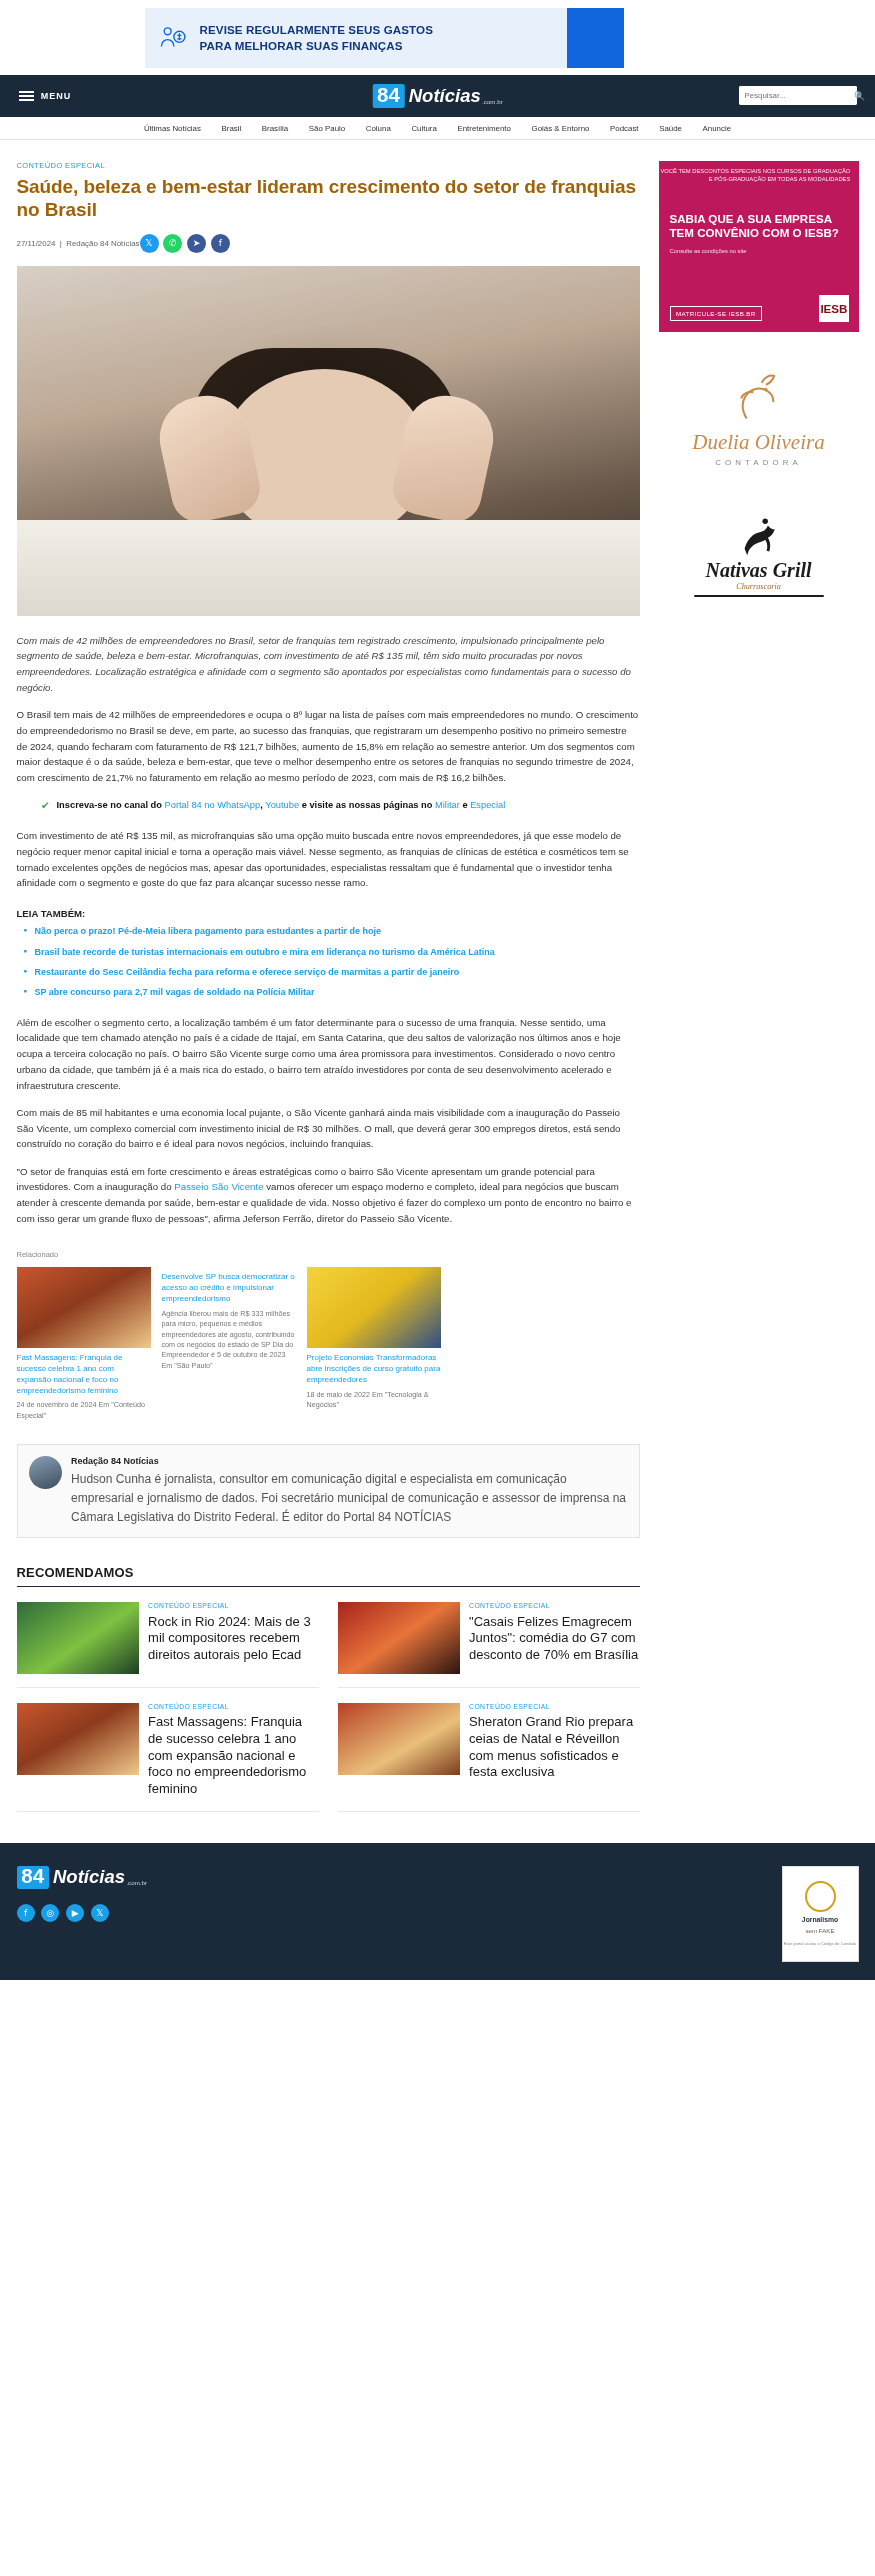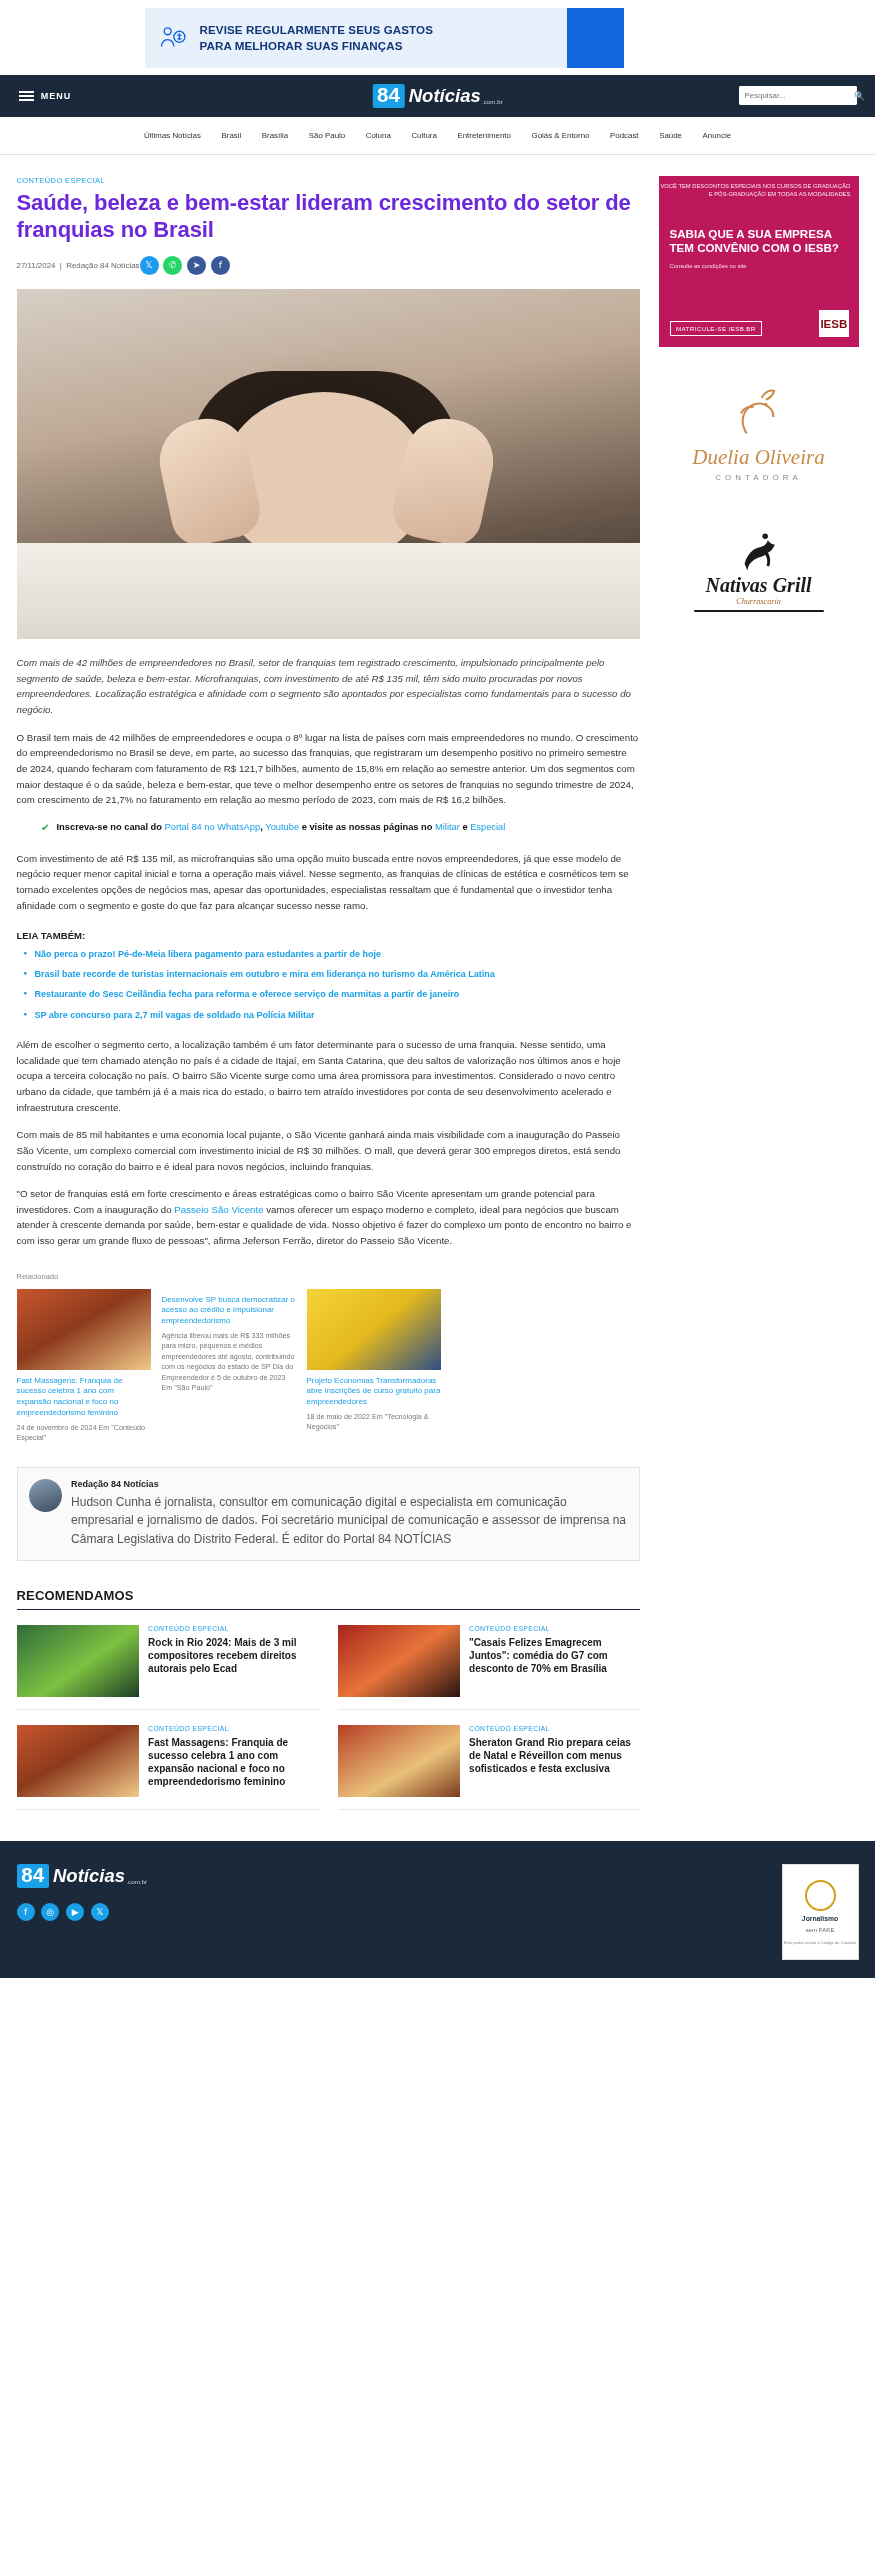--- a/index.html
+++ b/index.html
@@ -68,40 +68,40 @@
     display: flex; align-items: center; padding: 0 5.5px;
   }
   .search-box input {
     border: 0; outline: 0; font-size: 7.9px; flex: 1; color: #555;
     font-family: "Liberation Sans", sans-serif;
   }
   .search-ic { color: #1aa0e8; font-size: 9px; }
 
   
   .nav-bar {
-    width: 875px; height: 38px; background: #fff; border-bottom: 0.7px solid #e2e2e2;
+    width: 875px; height: 23px; background: #fff; border-bottom: 0.7px solid #e2e2e2;
     display: flex; align-items: center; justify-content: center; gap: 0;
   }
   .nav-item {
     font-size: 7.9px; color: #333; padding: 0 10.3px; cursor: pointer; white-space: nowrap;
   }
 
   
   .content {
     display: flex; gap: 19px; padding: 20.5px 0 0 0;
     width: 842px; margin: 0 auto;
   }
   .article { width: 623px; }
   .sidebar { width: 200px; }
 
   .kicker {
     color: #1aa0e8; font-size: 7.5px; letter-spacing: 0.4px; margin-bottom: 5.5px; font-weight: normal;
   }
   h1.title {
-    font-size: 22px; line-height: 1.22; color: #6d28d9; font-weight: bold;
+    font-size: 19px; line-height: 1.22; color: #a16207; font-weight: bold;
     margin-bottom: 12.3px; letter-spacing: -0.1px;
   }
   .meta-row { display: flex; align-items: center; justify-content: flex-start; margin-bottom: 13.7px; }
   .meta-text { font-size: 7.9px; color: #666; }
   .share { display: flex; gap: 4.8px; }
   .sbtn {
     width: 19px; height: 19px; border-radius: 50%; color: #fff;
     display: flex; align-items: center; justify-content: center; font-size: 9px; cursor: pointer;
     font-family: "DejaVu Sans", sans-serif;
   }
@@ -186,21 +186,21 @@
     border-bottom: 1.4px solid #1b2a3b; padding-bottom: 6.2px; margin-bottom: 15px;
   }
   .rec-grid { display: grid; grid-template-columns: 1fr 1fr; gap: 15px 19px; }
   .rec-card { display: flex; gap: 9.6px; border-bottom: 0.7px solid #e8e8e8; padding-bottom: 12.3px; }
   .rec-thumb { width: 122px; height: 72px; flex: 0 0 122px; }
   .rec-thumb.r1 { background: linear-gradient(145deg,#2f6b3a,#7ec242 55%,#1d3f24); }
   .rec-thumb.r2 { background: linear-gradient(145deg,#a6241c,#e8743a 50%,#2a1410); }
   .rec-thumb.r3 { background: linear-gradient(150deg,#c8562e,#8d3a1c 45%,#f0c98a 100%); }
   .rec-thumb.r4 { background: linear-gradient(150deg,#b83f25,#e9c07a 60%,#7c3b1e); }
   .rec-kicker { font-size: 6.8px; color: #1aa0e8; letter-spacing: 0.4px; margin-bottom: 4.1px; }
-  .rec-head { font-size: 10px; line-height: 1.3; color: #1b1b1b; font-weight: bold; }
+  .rec-head { font-size: 13px; line-height: 1.3; color: #1b1b1b; font-weight: normal; }
 
   
   .ad-iesb {
     width: 200px; height: 171px; background: #be185d; color: #fff; position: relative;
     overflow: hidden; margin-bottom: 18px;
   }
   .ad-iesb .tag {
     position: absolute; top: 6.8px; right: 8.2px; font-size: 5.8px; text-align: right; line-height: 1.4;
     opacity: .9;
   }

